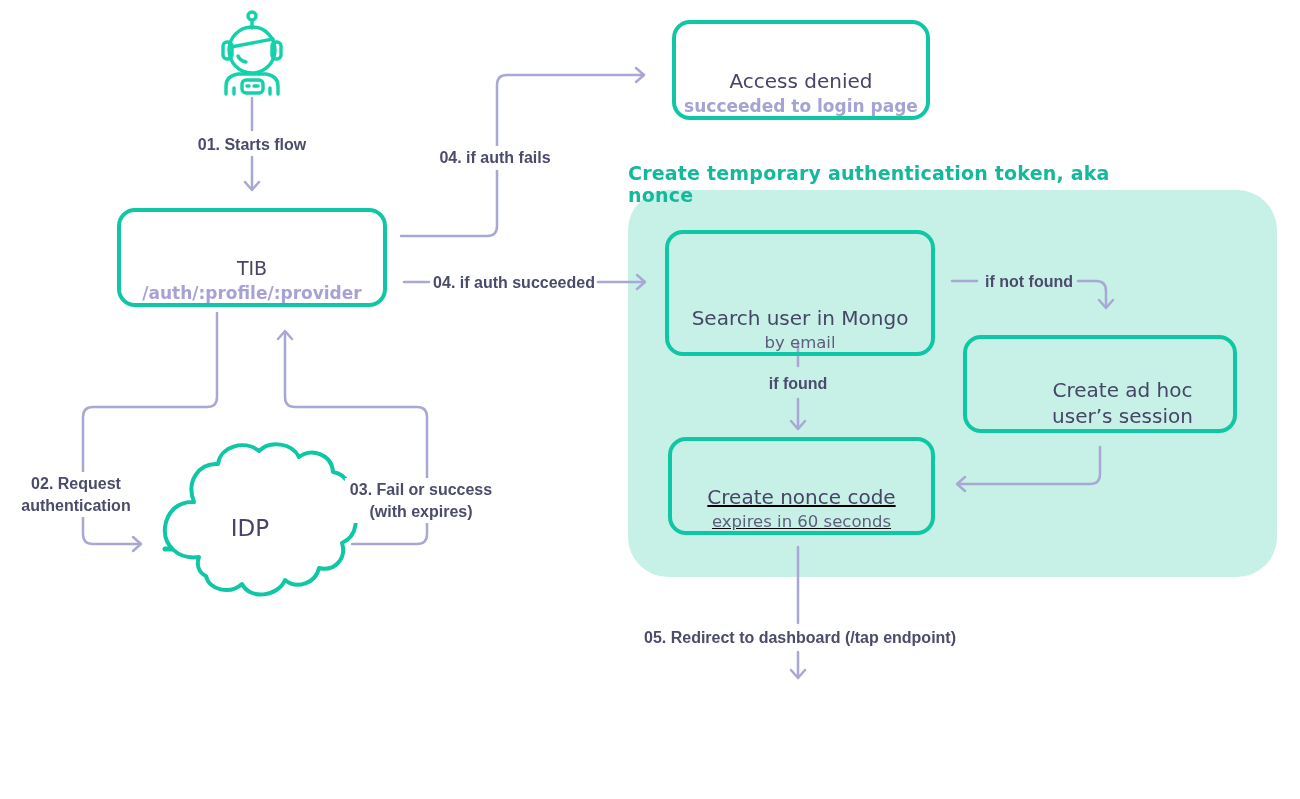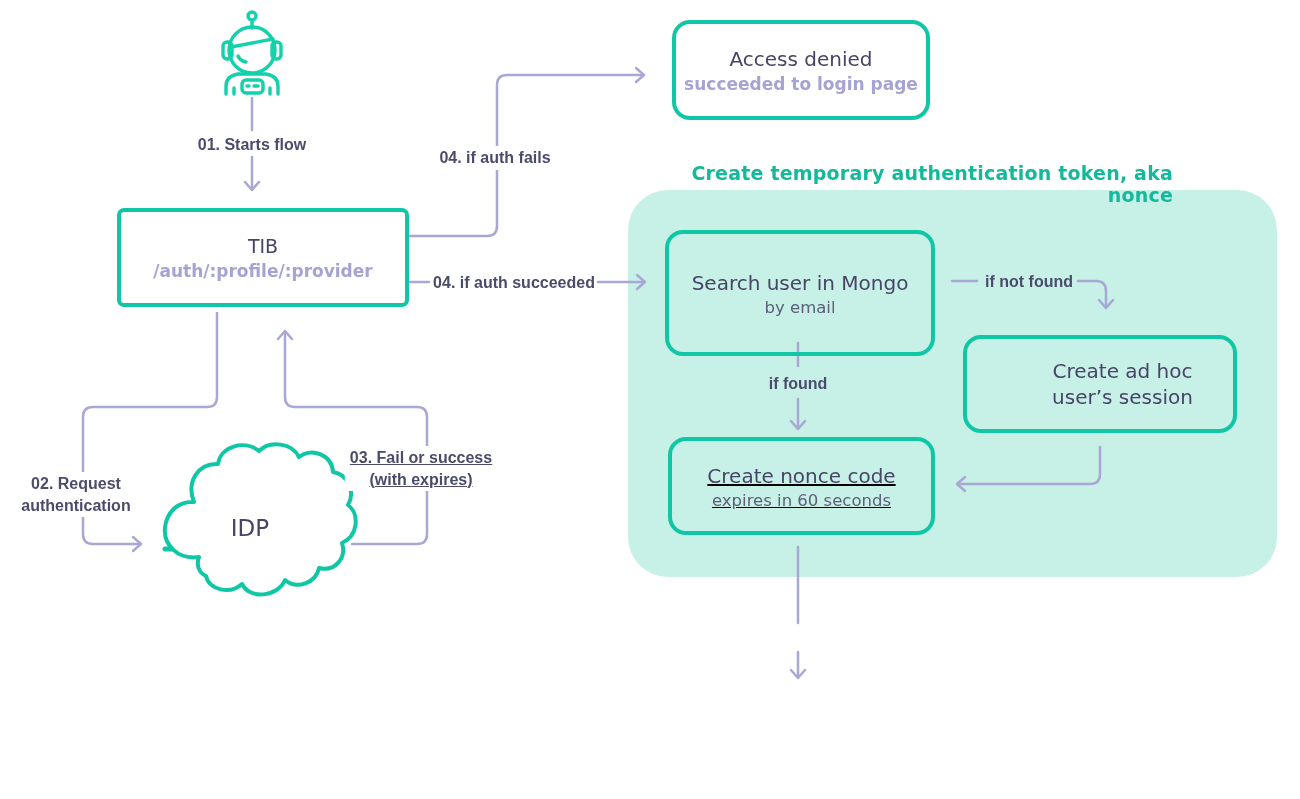--- a/index.html
+++ b/index.html
@@ -4,30 +4,30 @@
 <style>
   :root{
     --teal:#10C7A5; --mint:#C7F0E7; --teal_text:#14B99C; --dark_text:#474566;
     --label_text:#4B4B6C; --arrow:#A9A8D4; --subtitle_purple:#A5A3D4; --subtitle_gray:#5C5E7A;
   }
   html,body{margin:0;padding:0;background:#fff;}
   .canvas{position:relative;width:1300px;height:799px;background:#fff;overflow:hidden;
           font-family:"DejaVu Sans","Liberation Sans",sans-serif;}
   .panel{position:absolute;left:628px;top:190px;width:649px;height:387px;
          background:var(--mint);border-radius:40px;}
-  .panel-title{position:absolute;left:628px;top:162px;width:545px;text-align:right;
+  .panel-title{position:absolute;left:628px;top:162px;width:545px;text-align:left;
          color:var(--teal_text);font-size:19px;font-weight:bold;letter-spacing:.2px;}
   svg.wires{position:absolute;left:0;top:0;z-index:2;}
   .edge{stroke:var(--arrow);stroke-width:2.5;fill:none;stroke-linecap:round;stroke-linejoin:round;}
   .glyph{stroke:#13D1AB;stroke-width:3.4;fill:none;stroke-linecap:round;stroke-linejoin:round;}
   .cloudline{stroke:var(--teal);fill:none;stroke-linecap:round;}
   .cloudbody{stroke:var(--teal);stroke-width:4;fill:#fff;stroke-linejoin:round;}
   .idp-text{fill:var(--dark_text);font-size:23px;font-family:"DejaVu Sans",sans-serif;}
   .node{position:absolute;box-sizing:border-box;border:4px solid var(--teal);border-radius:18px;
-        display:flex;flex-direction:column;align-items:center;justify-content:center;
+        display:flex;flex-direction:column;align-items:center;justify-content:flex-end;
         text-align:center;z-index:3;background:transparent;}
   .node.white{background:#fff;}
   .node-title{color:var(--dark_text);font-size:20px;line-height:1.3;}
   .sub-purple{color:var(--subtitle_purple);font-weight:bold;font-size:17px;margin-top:2px;}
   .sub-gray{color:var(--subtitle_gray);font-size:16.5px;margin-top:2px;}
   .lbl{position:absolute;z-index:4;color:var(--label_text);font-weight:bold;font-size:16px;
        font-family:"Liberation Sans","DejaVu Sans",sans-serif;white-space:nowrap;
        transform:translateX(-50%);text-align:center;line-height:1.35;}
   .lbl.whitebg{background:#fff;padding:1px 5px;}
 </style>
@@ -95,21 +95,21 @@
     <path class="edge" d="M791,421 L798,429 L805,421"></path>
 
     <path class="edge" d="M1100,447 L1100,474 Q1100,484 1090,484 L959,484"></path>
     <path class="edge" d="M965,477 L957,484 L965,491"></path>
 
     <path class="edge" d="M798,547 L798,623"></path>
     <path class="edge" d="M798,652 L798,676"></path>
     <path class="edge" d="M791,670 L798,678 L805,670"></path>
   </svg>
 
-  <div class="node white" style="left:117px;top:208px;width:292px;height:99px;border-radius:7px;">
+  <div class="node white" style="left:117px;top:208px;width:270px;height:99px;">
     <div class="node-title" style="font-size:19px;">TIB</div>
     <div class="sub-purple">/auth/:profile/:provider</div>
   </div>
 
   <div class="node white" style="left:672px;top:20px;width:258px;height:100px;">
     <div class="node-title">Access denied</div>
     <div class="sub-purple">succeeded to login page</div>
   </div>
 
   <div class="node" style="left:665px;top:230px;width:270px;height:126px;">
@@ -131,23 +131,24 @@
 
   <div class="lbl whitebg" style="left:495px;top:146px;">04. if auth fails</div>
 
   <div class="lbl" style="left:514px;top:272px;">04. if auth succeeded</div>
 
   <div class="lbl whitebg" style="left:76px;top:451px;margin-top:21px;">
     <div>02. Request</div>
     <div>authentication</div>
   </div>
 
-  <div class="lbl whitebg" style="left:421px;top:446px;text-decoration:underline;">
+  <div class="lbl whitebg" style="left:421px;top:478px;">
     <div>03. Fail or success</div>
     <div>(with expires)</div>
   </div>
 
   <div class="lbl" style="left:1029px;top:271px;">if not found</div>
 
   <div class="lbl" style="left:798px;top:373px;text-align:center;">if found</div>
 
+  <div class="lbl" style="left:800px;top:627px;">05. Redirect to dashboard (/tap endpoint)</div>
 
 </div>
 
 </body></html>

